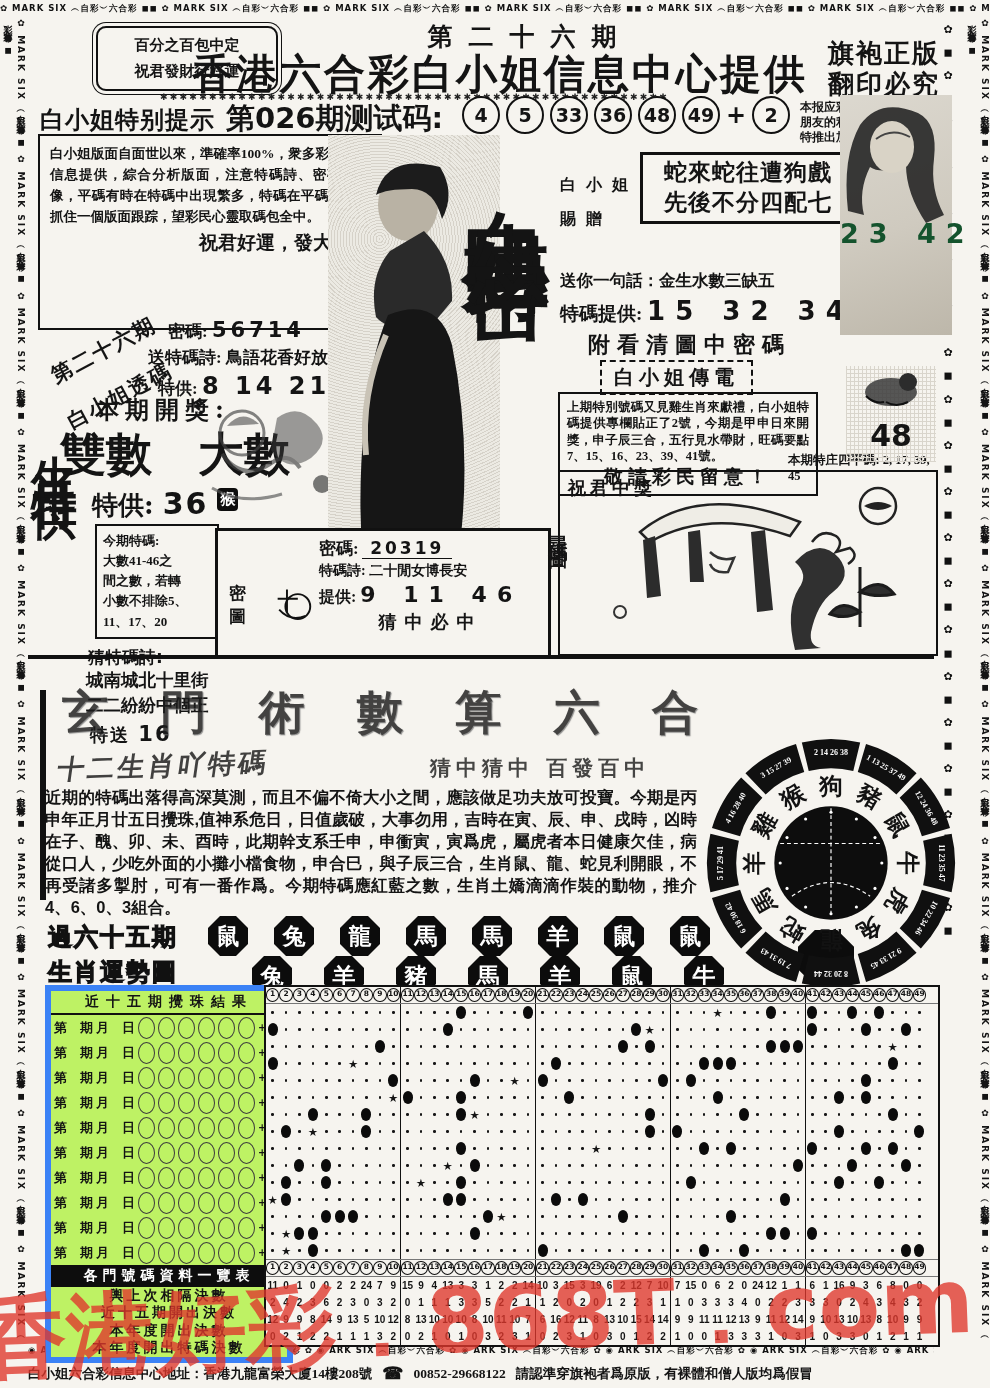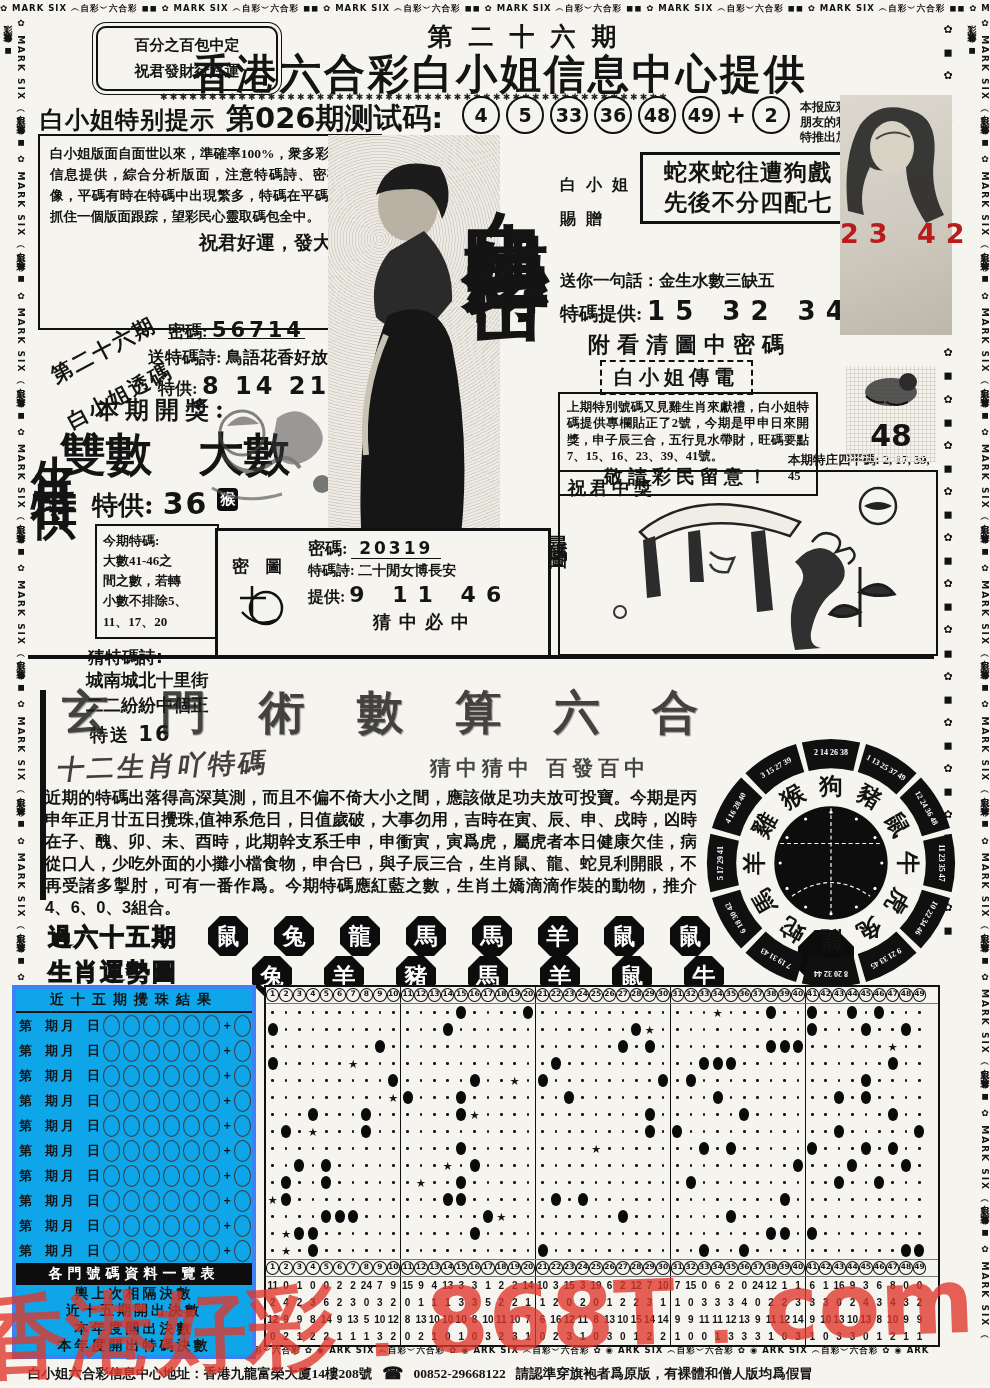--- a/index.html
+++ b/index.html
@@ -53,21 +53,21 @@
            font:700 13px "Liberation Serif",serif;line-height:1.55;}
   .side-v{left:24px;top:418px;height:300px;writing-mode:vertical-rl;
           font:900 46px "DejaVu Serif",serif;letter-spacing:14px;}
   .poem-lab{left:88px;top:646px;font:900 17px "DejaVu Sans",sans-serif;}
   .poem{left:86px;top:668px;font:700 17.5px "Liberation Serif",serif;line-height:1.45;}
   .tesong{left:90px;top:722px;font:900 18px "DejaVu Sans",sans-serif;letter-spacing:2px;}
   .tesong .num{font-size:21px;}
   
   .mi-box{left:215px;top:528px;width:330px;height:124px;border:3px solid #111;background:#f6f4ef;
           display:flex;z-index:6;}
-  .mi-left{width:84px;border-right:0;display:flex;flex-direction:column;align-items:center;padding-top:24px;}
+  .mi-left{width:84px;border-right:0;display:flex;flex-direction:row;align-items:center;padding-top:24px;margin-left:11px;}
   .mi-left .lab{font:700 17px "Liberation Serif",serif;letter-spacing:6px;}
   .mi-right{flex:1;padding:4px 6px;}
   .mi-row{font:700 14px "Liberation Serif",serif;margin:2px 0;}
   .mi-row .v{font:700 17px "DejaVu Sans",sans-serif;letter-spacing:3px;}
   .mi-row .und{border-bottom:1.5px solid #111;padding:0 8px;}
   .mi-offer{font:700 16px "Liberation Serif",serif;}
   .mi-offer .v{font:700 22px "DejaVu Sans",sans-serif;letter-spacing:10px;}
   .mi-slogan{text-align:center;font:900 18px "DejaVu Serif",serif;letter-spacing:8px;margin-top:2px;}
   
   .photo{left:328px;top:135px;width:172px;height:520px;
@@ -90,21 +90,21 @@
   .dian-box{left:600px;top:360px;border:2px dashed #111;padding:2px 12px;
             font:900 20px "DejaVu Serif",serif;letter-spacing:5px;}
   .info-box{left:558px;top:392px;width:242px;height:90px;border:2.5px solid #111;padding:5px 7px;
             font:700 12.5px "Liberation Serif",serif;line-height:1.3;text-align:justify;}
   .info-note{display:block;text-align:center;font:700 19px "DejaVu Serif",serif;letter-spacing:5px;}
   .ping{left:788px;top:452px;width:150px;font:700 12.5px "Liberation Serif",serif;}
   .wish-box{left:558px;top:470px;width:376px;height:182px;border:2px solid #111;z-index:2;}
   .wish-label{position:absolute;left:8px;top:4px;font:900 18px "DejaVu Serif",serif;letter-spacing:4px;}
   .r-photo{left:840px;top:95px;width:112px;height:240px;
            background:linear-gradient(160deg,#dcd8cf 0%,#cfcabf 55%,#bdb7aa 100%);}
-  .side-nums{left:840px;top:218px;font:700 27px "DejaVu Sans",sans-serif;letter-spacing:10px;color:#b91c1c;}
+  .side-nums{left:840px;top:218px;font:700 27px "DejaVu Sans",sans-serif;letter-spacing:10px;color:#14532d;}
   .tiger{left:846px;top:366px;width:90px;height:96px;text-align:center;
          background:repeating-linear-gradient(0deg,#d9d5cc 0 1px,transparent 1px 4px),
                     repeating-linear-gradient(90deg,#d9d5cc 0 1px,transparent 1px 4px);}
   .tiger .num{font:700 30px "DejaVu Sans",sans-serif;}
   
   .hr{left:28px;top:655px;width:906px;height:4px;background:#111;}
   
   .band-bar{left:40px;top:690px;width:6px;height:210px;background:#111;}
   .band-head{left:62px;top:682px;width:636px;display:flex;justify-content:space-between;
              font:900 46px "DejaVu Serif",serif;color:#1c1c1c;opacity:.82;text-shadow:1px 1px 1px #777;}
@@ -118,21 +118,21 @@
   .badge-row{display:flex;gap:26px;}
   #badges1{left:208px;top:916px;}
   #badges2{left:252px;top:956px;gap:32px;}
   .zbadge{width:40px;height:40px;background:#0c0c0c;color:#fff;flex:none;
           display:flex;align-items:center;justify-content:center;font:700 23px "Liberation Serif",serif;
           clip-path:polygon(30% 0,70% 0,100% 30%,100% 70%,70% 100%,30% 100%,0 70%,0 30%);}
   .q-badge{left:798px;top:930px;width:56px;height:56px;font:900 34px "DejaVu Sans",sans-serif;}
   
   .wheel{left:700px;top:736px;width:262px;height:254px;}
   
-  .rt{left:12px;top:985px;width:236px;border:4px solid #3b82f6;background:#0ea5e9;}
+  .rt{left:45px;top:985px;width:236px;border:6px solid #3b82f6;background:#bef264;}
   .rt-head{border-bottom:2px solid #111;font:900 14px "Liberation Serif",serif;letter-spacing:7px;
            text-align:center;padding:2px 0;}
   .rt-row{display:flex;align-items:center;height:25px;gap:3px;padding:0 3px;}
   .rt-label,.rt-date{font:700 13px "Liberation Serif",serif;flex:none;}
   .oval{width:15px;height:20px;border:1.6px solid #3c3c3c;border-radius:50%;flex:none;}
   .rt-plus{font:700 10px "DejaVu Sans",sans-serif;flex:none;}
   .rt-sum-head{background:#0d0d0d;color:#fff;font:900 14px "Liberation Serif",serif;letter-spacing:5px;
                text-align:center;padding:2px 0;}
   .rt-sum-label{height:17.5px;display:flex;align-items:center;justify-content:center;
                 font:700 14px "Liberation Serif",serif;letter-spacing:3px;}
@@ -206,20 +206,22 @@
 ◼
 ✿
 ◼</div>
   <div class="strip" id="strip-bottom">◉ ARK SIX ︵自彩︶六合彩 ✿   ◉ ARK SIX ︵自彩︶六合彩 ✿   ◉ ARK SIX ︵自彩︶六合彩 ✿   ◉ ARK SIX ︵自彩︶六合彩 ✿   ◉ ARK SIX ︵自彩︶六合彩 ✿   ◉ ARK SIX ︵自彩︶六合彩 ✿   ◉ ARK SIX ︵自彩︶六合彩 ✿</div>
 
   <div class="abs corner-box pre">百分之百包中定
 祝君發財行好運</div>
   <div class="abs issue">第二十六期</div>
   <div class="abs main-title">香港六合彩白小姐信息中心提供</div>
   <div class="abs star-row" id="star-divider">✱ ✱ ✱ ✱ ✱ ✱ ✱ ✱ ✱ ✱ ✱ ✱ ✱ ✱ ✱ ✱ ✱ ✱ ✱ ✱ ✱ ✱ ✱ ✱ ✱ ✱ ✱ ✱ ✱ ✱ ✱ ✱ ✱ ✱ ✱ ✱ ✱ ✱ ✱ ✱ ✱ ✱ ✱ ✱ ✱ ✱ ✱ ✱ ✱ ✱ ✱ ✱</div>
+  <div class="abs copy-box pre">旗袍正版
+翻印必究</div>
   <div class="abs copy-note pre">本报应彩民
 朋友的利益
 特推出加强版</div>
 
   <div class="abs hint-label">白小姐特别提示</div>
   <div class="abs tc-label">第026期测试码:</div>
   <div class="abs" id="test-circles">
       <span class="circle">4</span>
       <span class="circle">5</span>
       <span class="circle">33</span>
@@ -230,21 +232,21 @@
       <span class="circle">2</span>
     </div>
 
   <div class="abs intro-box">
     <span>白小姐版面自面世以來，準確率100%，衆多彩民根據信息提供，綜合分析版面，注意特碼詩、密碼及圖像，平碼有時在特碼中出現繁多，特碼在平碼中出現抓住一個版面跟踪，望彩民心靈取碼包全中。</span>
     <span class="intro-wish">祝君好運，發大財！</span>
   </div>
 
   <div class="abs diag" style="left:46px;top:336px;">第二十六期</div>
   <div class="abs diag" style="left:62px;top:382px;">白小姐透碼</div>
-  <div class="abs kv" style="left:168px;top:318px;text-decoration:underline;">
+  <div class="abs kv" style="left:168px;top:318px;">
     <span>密碼:</span>
     <b>56714</b>
   </div>
   <div class="abs kv" style="left:148px;top:346px;">
     <span>送特碼詩:</span>
     <span>鳥語花香好放着</span>
   </div>
   <div class="abs kv" style="left:158px;top:372px;">
     <span>特供:</span>
     <b style="font-size:24px;">8 14 21 40</b>

